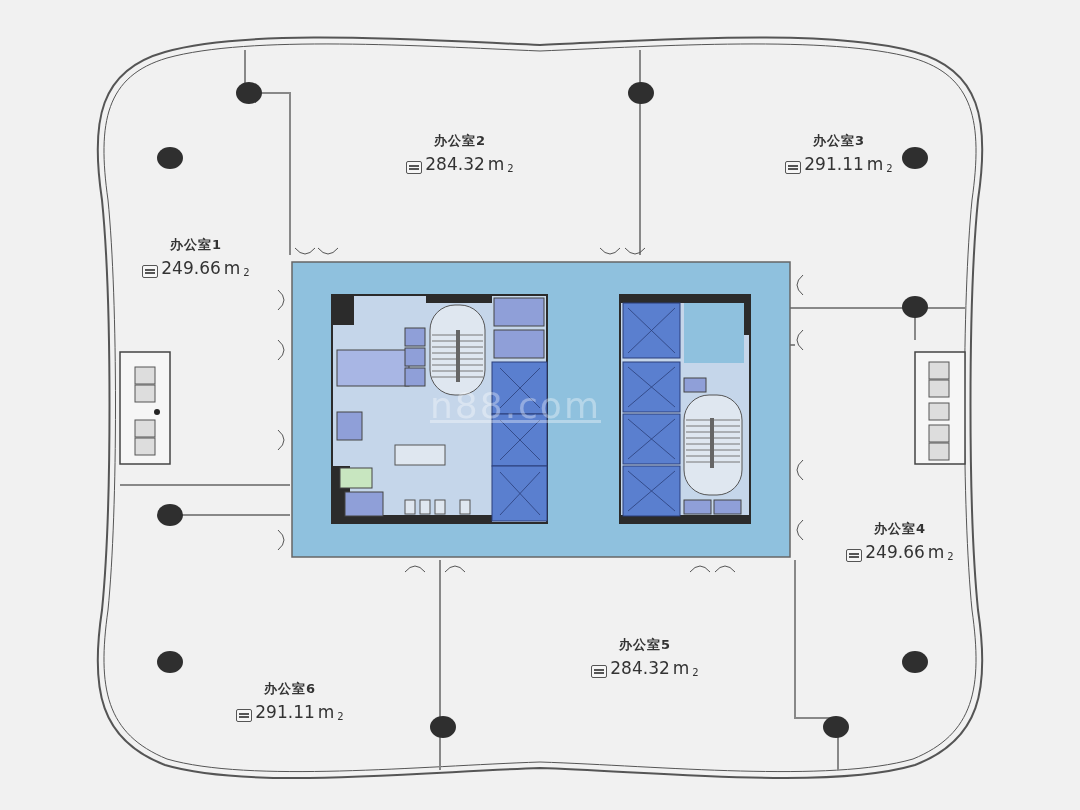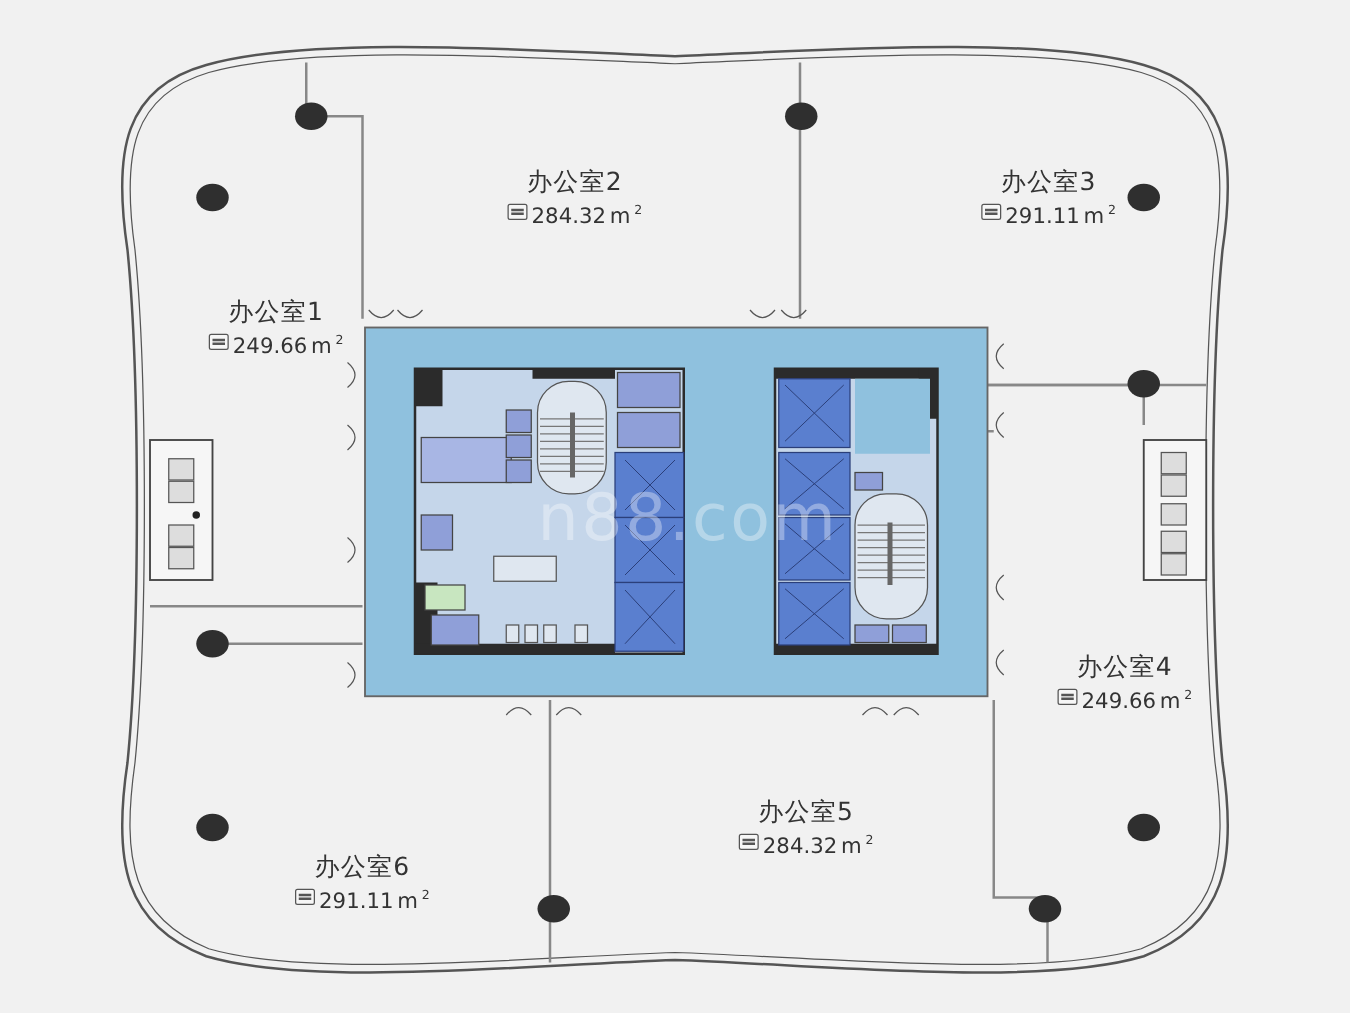--- a/index.html
+++ b/index.html
@@ -1,26 +1,26 @@
 <!DOCTYPE html>
 <html><head>
 <meta charset="utf-8">
 <style>
   html, body { margin: 0; padding: 0; }
   body { width: 1080px; height: 810px; background: #f1f1f1; position: relative; overflow: hidden; font-family: "Liberation Sans", "DejaVu Sans", sans-serif; }
   #plan { position: absolute; left: 0; top: 0; width: 1080px; height: 810px; }
   .room-label { position: absolute; text-align: center; color: #333; }
-  .room-name { font-size: 20px; font-weight: normal; letter-spacing: 1px; font-family: "DejaVu Sans", sans-serif; }
-  .room-area { font-size: 17px; display: flex; align-items: flex-start; justify-content: center; gap: 3px; margin-top: 4px; font-family: "DejaVu Sans", sans-serif; }
+  .room-name { font-size: 13px; font-weight: bold; letter-spacing: 1px; font-family: "DejaVu Sans", sans-serif; }
+  .room-area { font-size: 17px; display: flex; align-items: flex-end; justify-content: center; gap: 3px; margin-top: 4px; font-family: "DejaVu Sans", sans-serif; }
   .room-area sup { font-size: 10px; }
   .area-icon { display: inline-block; width: 14px; height: 11px; border: 1px solid #555; border-radius: 2px; position: relative; background: #f6f6f6; }
   .area-icon::before, .area-icon::after { content: ""; position: absolute; left: 2px; right: 2px; height: 2px; background: #555; }
   .area-icon::before { top: 3px; }
   .area-icon::after { top: 6px; }
-  .watermark { position: absolute; left: 430px; top: 385px; font-size: 52px; color: rgba(255,255,255,0.35); font-family: "DejaVu Sans", sans-serif; letter-spacing: 2px; pointer-events: none; }
+  .watermark { position: absolute; left: 430px; top: 385px; font-size: 36px; color: rgba(255,255,255,0.35); font-family: "DejaVu Sans", sans-serif; letter-spacing: 2px; pointer-events: none; text-decoration: underline; }
 </style>
 </head>
 <body>
 
 <svg id="plan" viewBox="0 0 1080 810" xmlns="http://www.w3.org/2000/svg">
 
   <g fill="none" stroke="#555" stroke-width="2">
     <path d="M165,52 C 250,28 420,40 540,45 C 660,40 830,28 915,52 C 980,70 990,120 978,200 C 968,300 968,510 978,610 C 990,690 980,740 915,765 C 830,790 660,772 540,768 C 420,772 250,790 165,765 C 100,740 90,690 102,610 C 112,510 112,300 102,200 C 90,120 100,70 165,52 Z"></path>
     <path d="M167,58 C 250,35 420,46 540,51 C 660,46 830,35 913,58 C 974,76 983,122 972,200 C 962,300 962,510 972,610 C 983,688 974,734 913,759 C 830,783 660,766 540,762 C 420,766 250,783 167,759 C 106,734 97,688 108,610 C 118,510 118,300 108,200 C 97,122 106,76 167,58 Z" stroke-width="1"></path>
   </g>
@@ -198,21 +198,21 @@
 <div class="room-label" style="left:774px; top:132px; width:130px;">
   <div class="room-name">办公室3</div>
   <div class="room-area">
     <span class="area-icon"></span>
     <span>291.11</span>
       <span>m</span>
       <sup>2</sup>
   </div>
 </div>
 
-<div class="room-label" style="left:156px; top:236px; width:130px;">
+<div class="room-label" style="left:131px; top:236px; width:130px;">
   <div class="room-name">办公室1</div>
   <div class="room-area">
     <span class="area-icon"></span>
     <span>249.66</span>
       <span>m</span>
       <sup>2</sup>
   </div>
 </div>
 
 <div class="room-label" style="left:835px; top:520px; width:130px;">

